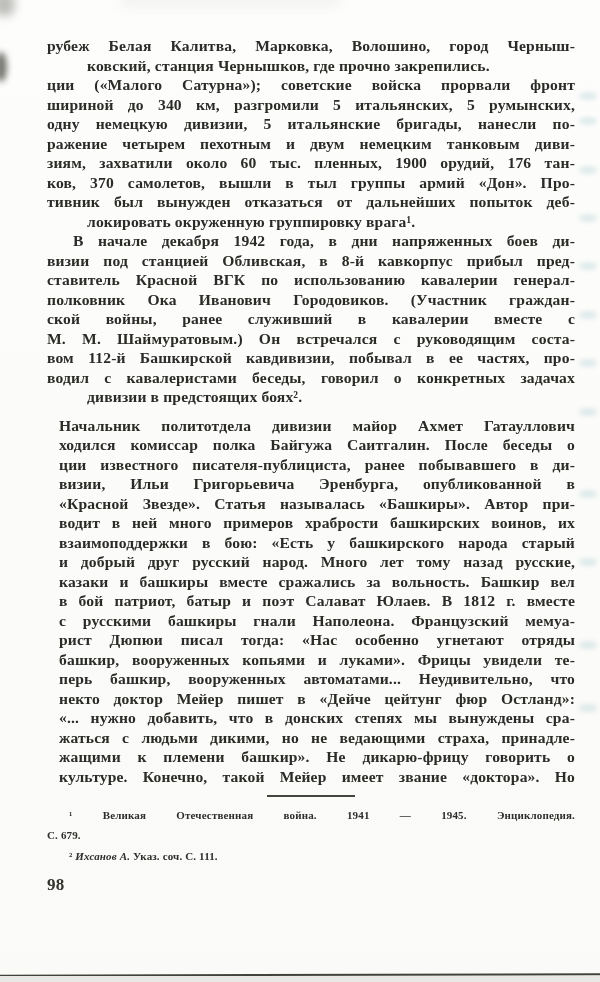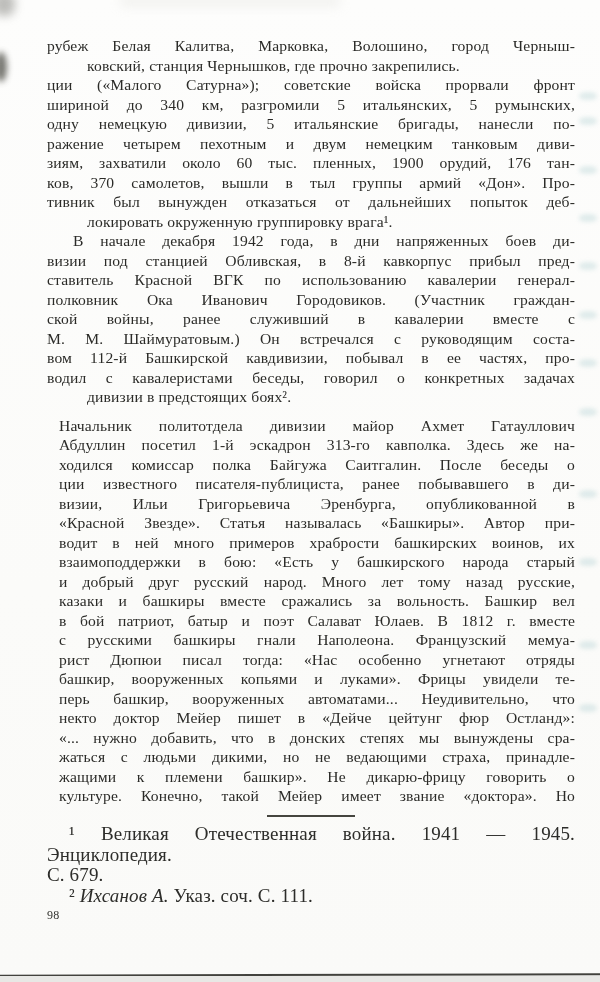--- a/index.html
+++ b/index.html
@@ -10,20 +10,21 @@
     overflow: hidden;
     background: #ffffff;
   }
   .page {
     position: relative;
     width: 600px;
     height: 982px;
     background: linear-gradient(180deg, #fdfdfc 0%, #fbfbf9 60%, #fafaf8 100%);
     font-family: "Liberation Serif", "DejaVu Serif", serif;
     color: #29292622;
+    font-weight: bold;
   }
   .body-text {
     position: absolute;
     left: 47px;
     top: 36px;
     width: 528px;
     font-size: 15.6px;
     line-height: 19.5px;
     color: #2b2b28;
     letter-spacing: 0.15px;
@@ -39,30 +40,31 @@
   .line.indent { text-indent: 26px; }
   .footnote-rule {
     margin-top: 9px;
     width: 88px;
     border: none;
     border-top: 2px solid #45453f;
     height: 0;
   }
   .footnotes {
     margin-top: 7px;
-    font-size: 19px;
+    font-size: 11px;
     line-height: 20.5px;
     color: #2d2d2a;
   }
   .fn-line { text-align: justify; text-align-last: left; }
   .fn-line.just { text-align-last: justify; }
   .fn-line.indent { text-indent: 22px; }
   .fn-italic { font-style: italic; }
   .page-number {
-    font-size: 12px;
+    margin-top: 9px;
+    font-size: 17px;
     color: #33332f;
   }
   
   .smudge-corner {
     position: absolute; left: -7px; top: -8px;
     width: 22px; height: 24px;
     background: #88888211; background-color: #8a8a85;
     opacity: .55; filter: blur(5px);
     border-radius: 40%;
   }
@@ -142,21 +144,20 @@
           <div class="line">ставитель Красной ВГК по использованию кавалерии генерал-</div>
           <div class="line">полковник Ока Иванович Городовиков. (Участник граждан-</div>
           <div class="line">ской войны, ранее служивший в кавалерии вместе с</div>
           <div class="line">М. М. Шаймуратовым.) Он встречался с руководящим соста-</div>
           <div class="line">вом 112-й Башкирской кавдивизии, побывал в ее частях, про-</div>
           <div class="line">водил с кавалеристами беседы, говорил о конкретных задачах</div>
           <div class="line unjust">дивизии в предстоящих боях².</div>
         </div>
         <div class="paragraph gap">
           <div class="line">Начальник политотдела дивизии майор Ахмет Гатауллович</div>
-          <div class="line">Абдуллин посетил 1-й эскадрон 313-го кавполка. Здесь же на-</div>
           <div class="line">ходился комиссар полка Байгужа Саитгалин. После беседы о</div>
           <div class="line">ции известного писателя-публициста, ранее побывавшего в ди-</div>
           <div class="line">визии, Ильи Григорьевича Эренбурга, опубликованной в</div>
           <div class="line">«Красной Звезде». Статья называлась «Башкиры». Автор при-</div>
           <div class="line">водит в ней много примеров храбрости башкирских воинов, их</div>
           <div class="line">взаимоподдержки в бою: «Есть у башкирского народа старый</div>
           <div class="line">и добрый друг русский народ. Много лет тому назад русские,</div>
           <div class="line">казаки и башкиры вместе сражались за вольность. Башкир вел</div>
           <div class="line">в бой патриот, батыр и поэт Салават Юлаев. В 1812 г. вместе</div>
           <div class="line">с русскими башкиры гнали Наполеона. Французский мемуа-</div>

